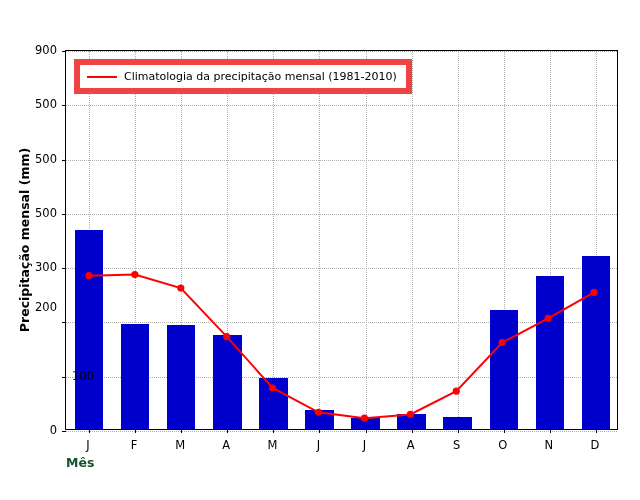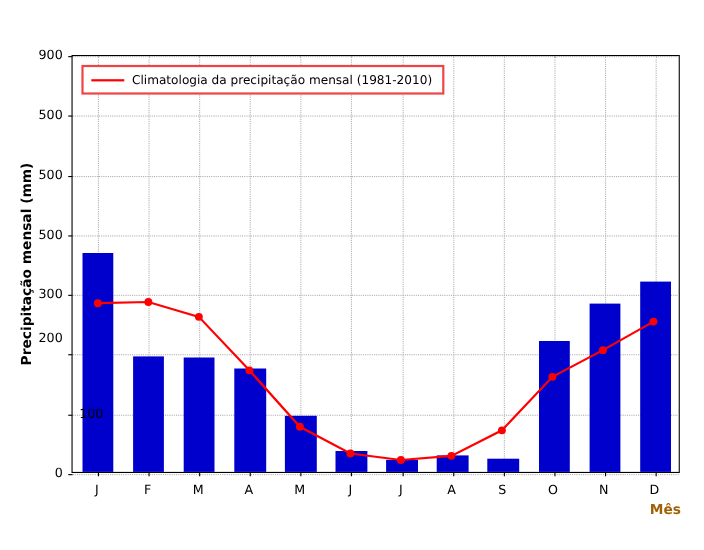--- a/index.html
+++ b/index.html
@@ -119,32 +119,32 @@
     font-size: 12.5px;
     font-weight: bold;
     white-space: nowrap;
     color: #000000;
   }
   #xlabel {
     position: absolute;
     left: 0;
     width: 553px;
     top: 404px;
-    text-align: right;
+    text-align: left;
     font-size: 12.5px;
     font-weight: bold;
-    color: #a16207;
+    color: #14532d;
   }
   
   #legend {
     position: absolute;
     left: 8px;
     top: 8px;
     background: #ffffff;
-    border: 2px solid #ef4444;
+    border: 6px solid #ef4444;
     padding: 6px 9px 6px 7px;
     display: flex;
     align-items: center;
     gap: 7px;
     font-size: 11px;
     color: #000000;
   }
   #legend-line {
     display: block;
     width: 30px;

